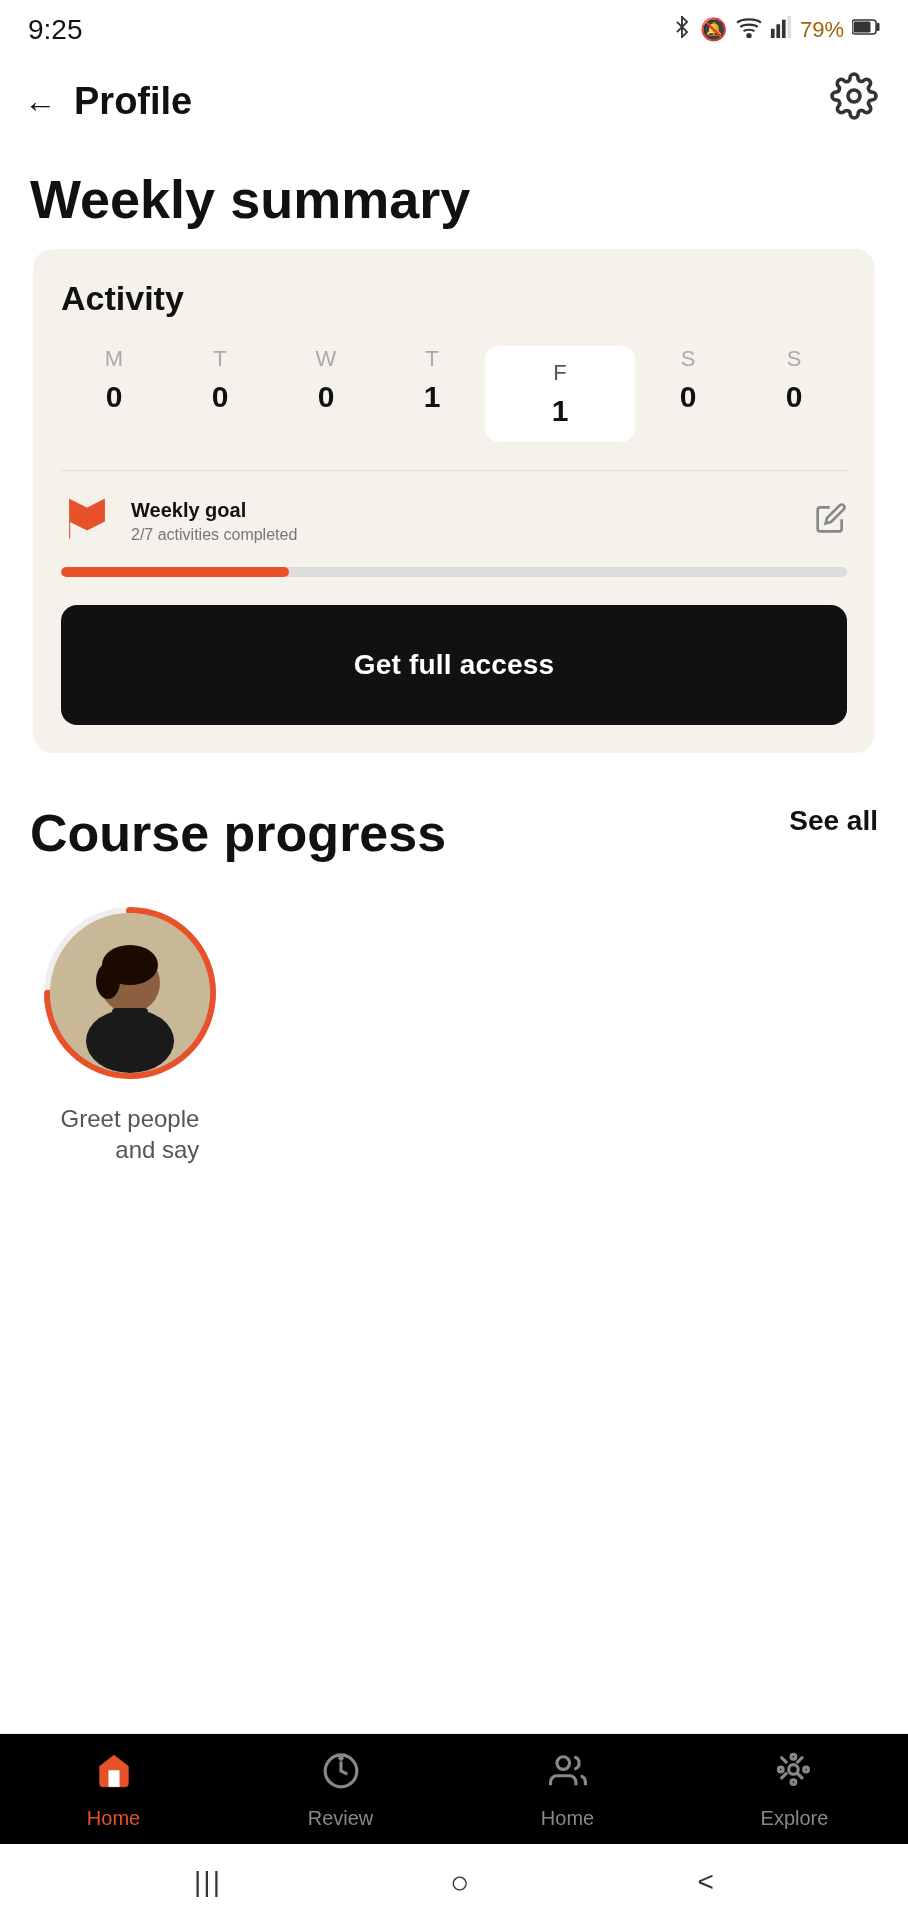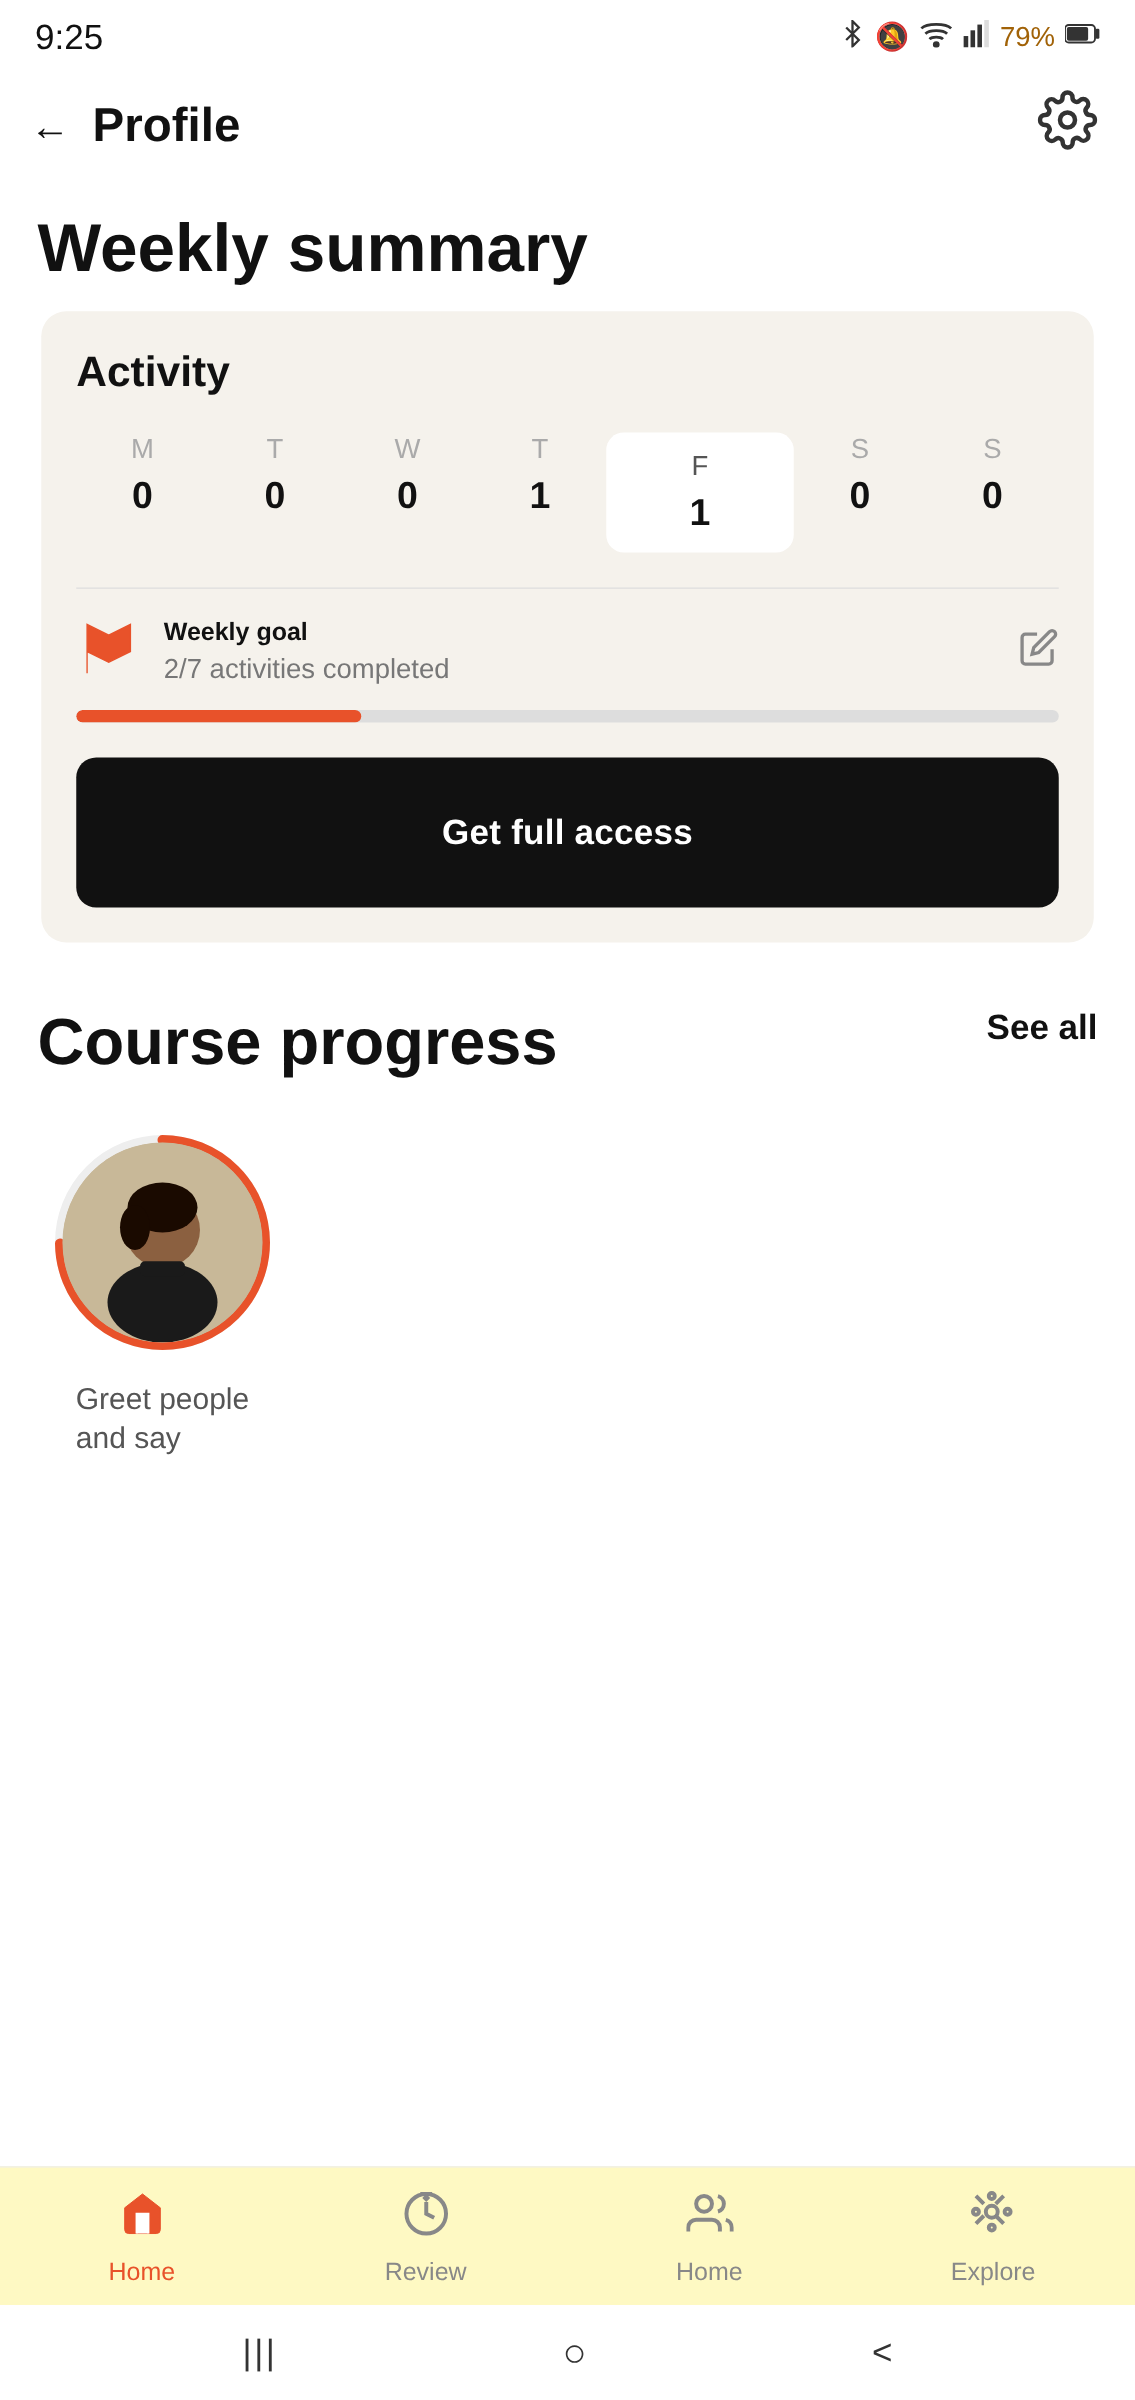--- a/index.html
+++ b/index.html
@@ -139,21 +139,21 @@
       align-items: center;
       gap: 18px;
     }
     .goal-text-wrap {}
     .goal-label {
       font-size: 20px;
       font-weight: 700;
       color: #111;
     }
     .goal-sub {
-      font-size: 22px;
+      font-size: 16px;
       color: #777;
       margin-top: 4px;
     }
     .edit-icon {
       color: #888;
       font-size: 26px;
     }
 
     
     .progress-bar-bg {
@@ -237,31 +237,31 @@
       position: absolute;
       top: 0;
       left: 0;
       width: 180px;
       height: 180px;
     }
 
     .course-label {
       font-size: 24px;
       color: #555;
-      text-align: left;
+      text-align: right;
       line-height: 1.3;
     }
 
     
     .bottom-nav {
       position: fixed;
       bottom: 76px;
       left: 0;
       width: 908px;
-      background: #fef9c3;
+      background: #000000;
       border-top: 1px solid #eee;
       display: flex;
       justify-content: space-around;
       align-items: center;
       padding: 18px 0 14px 0;
     }
     .nav-item {
       display: flex;
       flex-direction: column;
       align-items: center;

